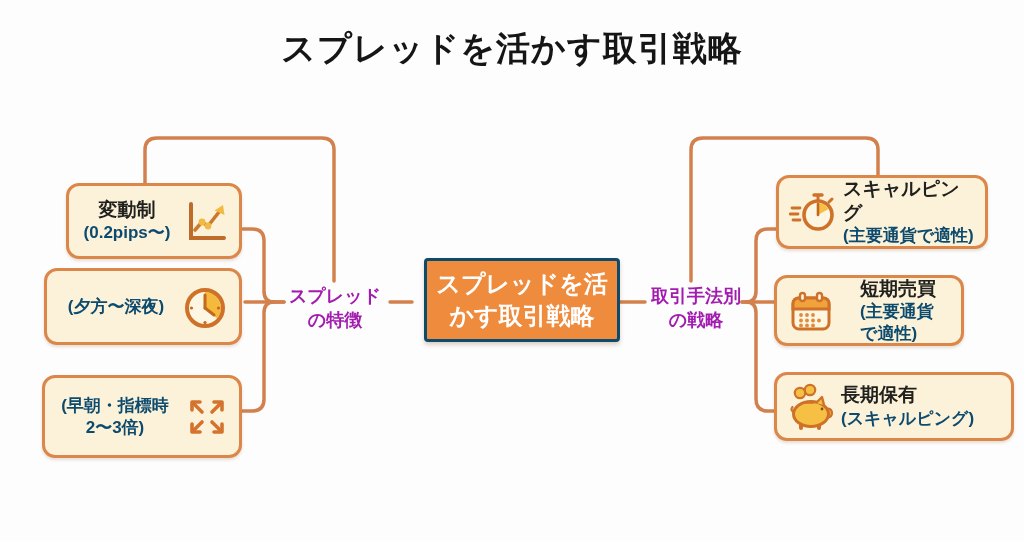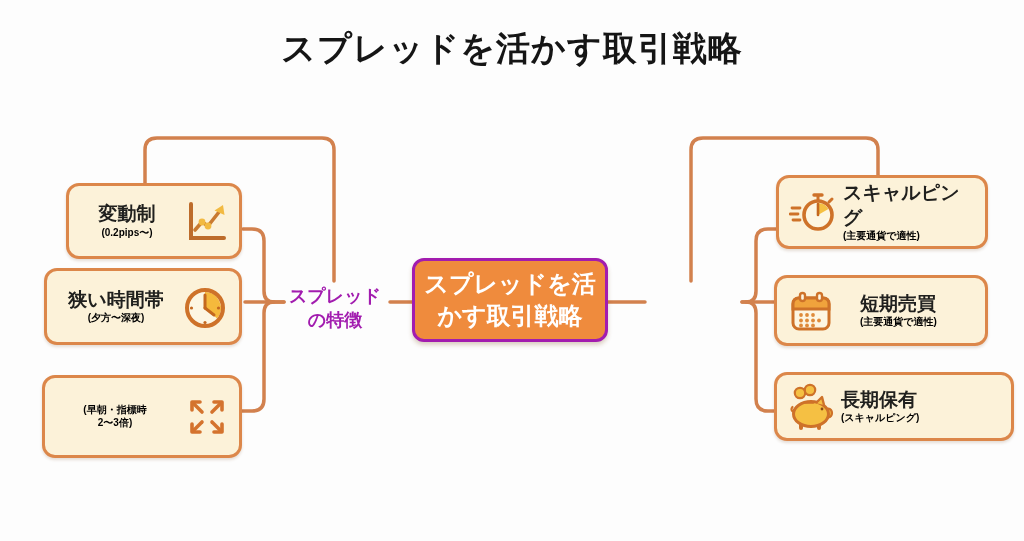--- a/index.html
+++ b/index.html
@@ -19,42 +19,42 @@
   .node{
     position:absolute;box-sizing:border-box;
     background:#FCF2D9;border:3px solid #DC874A;border-radius:13px;
     display:flex;align-items:center;gap:6px;padding:16px 10px;
     box-shadow:0 2px 3px rgba(120,80,40,0.18);
   }
   .node .txt{flex:1;line-height:1.28;}
   .node.left .txt{text-align:center;}
   .node.right .txt{text-align:left;}
   .node-title{font-size:19px;font-weight:800;color:#20201e;}
-  .node-sub{font-size:10px;font-weight:700;color:#000000;}
+  .node-sub{font-size:17px;font-weight:700;color:#0c4a6e;}
   .icon{width:48px;height:48px;flex:none;display:block;}
   .icon svg{display:block;width:100%;height:100%;}
   .branch-label{
     position:absolute;width:130px;text-align:center;
     font-size:18px;font-weight:800;line-height:1.35;color:#a21caf;
   }
   .center-box{
-    position:absolute;left:412px;top:258px;width:196px;height:84px;
-    box-sizing:border-box;background:#EF8B3D;border:3px solid #a21caf;
-    border-radius:12px;display:flex;flex-direction:column;
+    position:absolute;left:424px;top:258px;width:196px;height:84px;
+    box-sizing:border-box;background:#EF8B3D;border:3px solid #0c4a6e;
+    border-radius:4px;display:flex;flex-direction:column;
     align-items:center;justify-content:center;
     color:#fff;font-size:24px;font-weight:800;line-height:1.33;
     box-shadow:0 3px 4px rgba(120,70,20,0.25);
     text-align:center;
   }
   
   .n-l1{left:66px;top:183px;width:176px;height:76px;}
   .n-l2{left:44px;top:268px;width:198px;height:77px;}
   .n-l3{left:42px;top:375px;width:200px;height:83px;padding:2px 8px;}
   .n-r1{left:776px;top:175px;width:212px;height:74px;}
-  .n-r2{left:774px;top:275px;width:214px;height:71px;gap:25px;}
+  .n-r2{left:774px;top:275px;width:190px;height:71px;gap:25px;}
   .n-r3{left:774px;top:372px;width:240px;height:69px;}
   .lbl-left{left:270px;top:284px;}
   .lbl-right{left:631px;top:284px;}
 </style>
 </head>
 <body>
 
 <div class="stage">
 
   <div class="main-title">スプレッドを活かす取引戦略</div>
@@ -83,21 +83,20 @@
         <path d="M14 33 L21 25 L27 29 L38 15" fill="none" stroke="#C97A30" stroke-width="3.6" stroke-linecap="round" stroke-linejoin="round"></path>
         <polygon points="42,8 43.5,18 33.5,13.5" fill="#F2BA42"></polygon>
         <circle cx="21" cy="25" r="3.4" fill="#F2BA42"></circle>
         <circle cx="27" cy="29" r="3.4" fill="#F2BA42"></circle>
       </svg>
     </span>
   </div>
 
   <div class="node left n-l2">
     <div class="txt">
-      <div class="node-title">狭い時間帯</div>
       <div class="node-sub">(夕方〜深夜)</div>
     </div>
     <span class="icon">
       <svg viewBox="0 0 48 48">
         <circle cx="24" cy="25" r="18" fill="#FDF6E2"></circle>
         <path d="M24 25 L24 9 A16 16 0 0 1 36 35.5 Z" fill="#F5B93C"></path>
         <circle cx="24" cy="25" r="18" fill="none" stroke="#CE7229" stroke-width="4"></circle>
         <path d="M24 25 V12" stroke="#C4681F" stroke-width="3" stroke-linecap="round"></path>
         <path d="M24 25 L33 32" stroke="#C4681F" stroke-width="3" stroke-linecap="round"></path>
         <circle cx="37.5" cy="25" r="1.6" fill="#C4681F"></circle>
@@ -131,20 +130,24 @@
   <div class="branch-label lbl-left">
     <div>スプレッド</div>
     <div>の特徴</div>
   </div>
 
   <div class="center-box">
     <div>スプレッドを活</div>
     <div>かす取引戦略</div>
   </div>
 
+  <div class="branch-label lbl-right">
+    <div>取引手法別</div>
+    <div>の戦略</div>
+  </div>
 
   <div class="node right n-r1">
     <span class="icon">
       <svg viewBox="0 0 48 48">
         <g stroke="#CE7229" stroke-linecap="round">
           <path d="M3 20 H11" stroke-width="2.8"></path>
           <path d="M1 26 H9" stroke-width="2.8"></path>
           <path d="M4 32 H11" stroke-width="2.8"></path>
         </g>
         <path d="M25 7 H33" stroke="#CE7229" stroke-width="3.4" stroke-linecap="round"></path>

